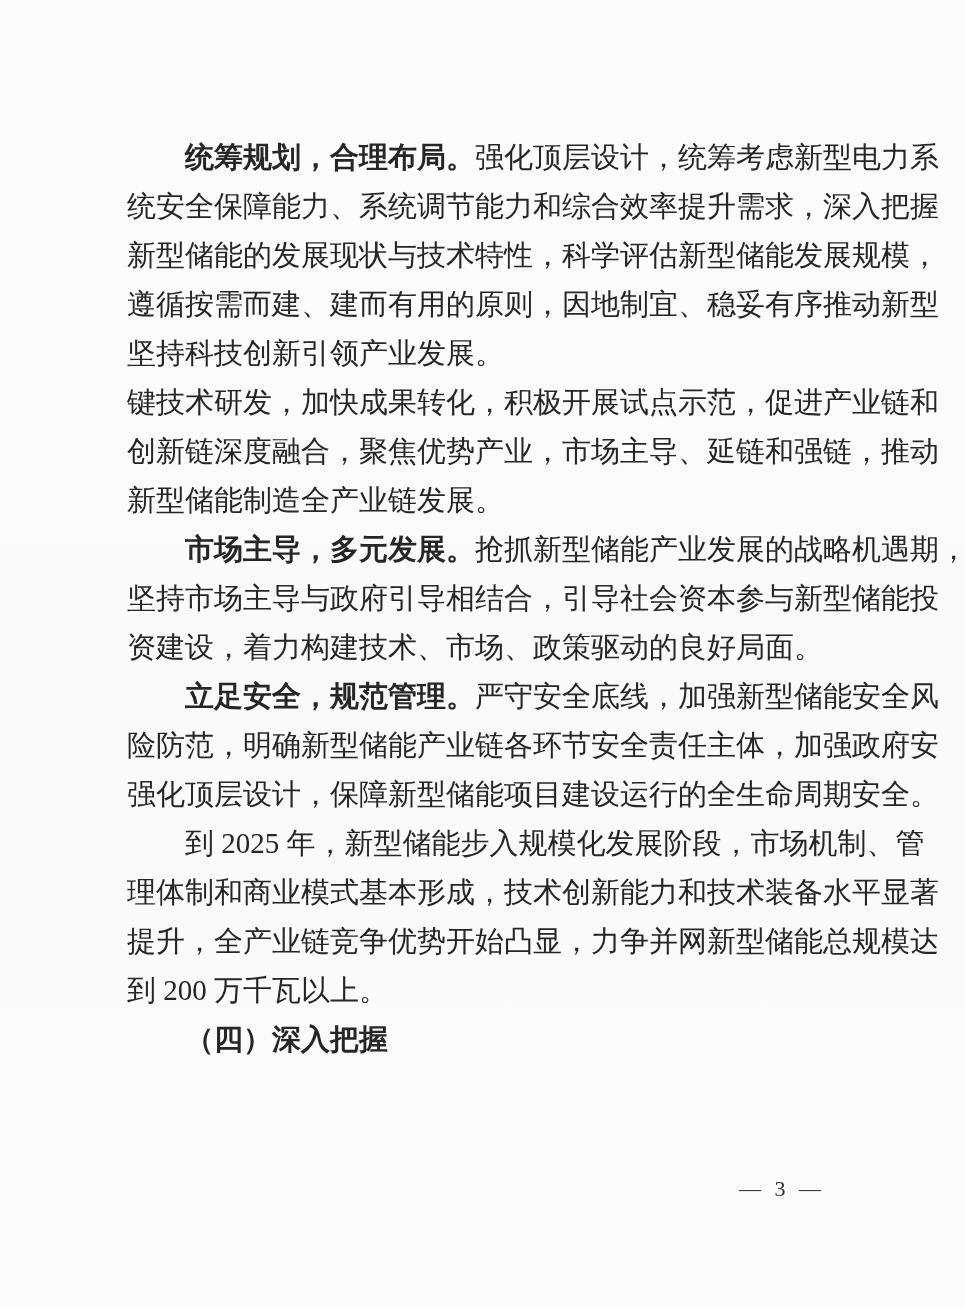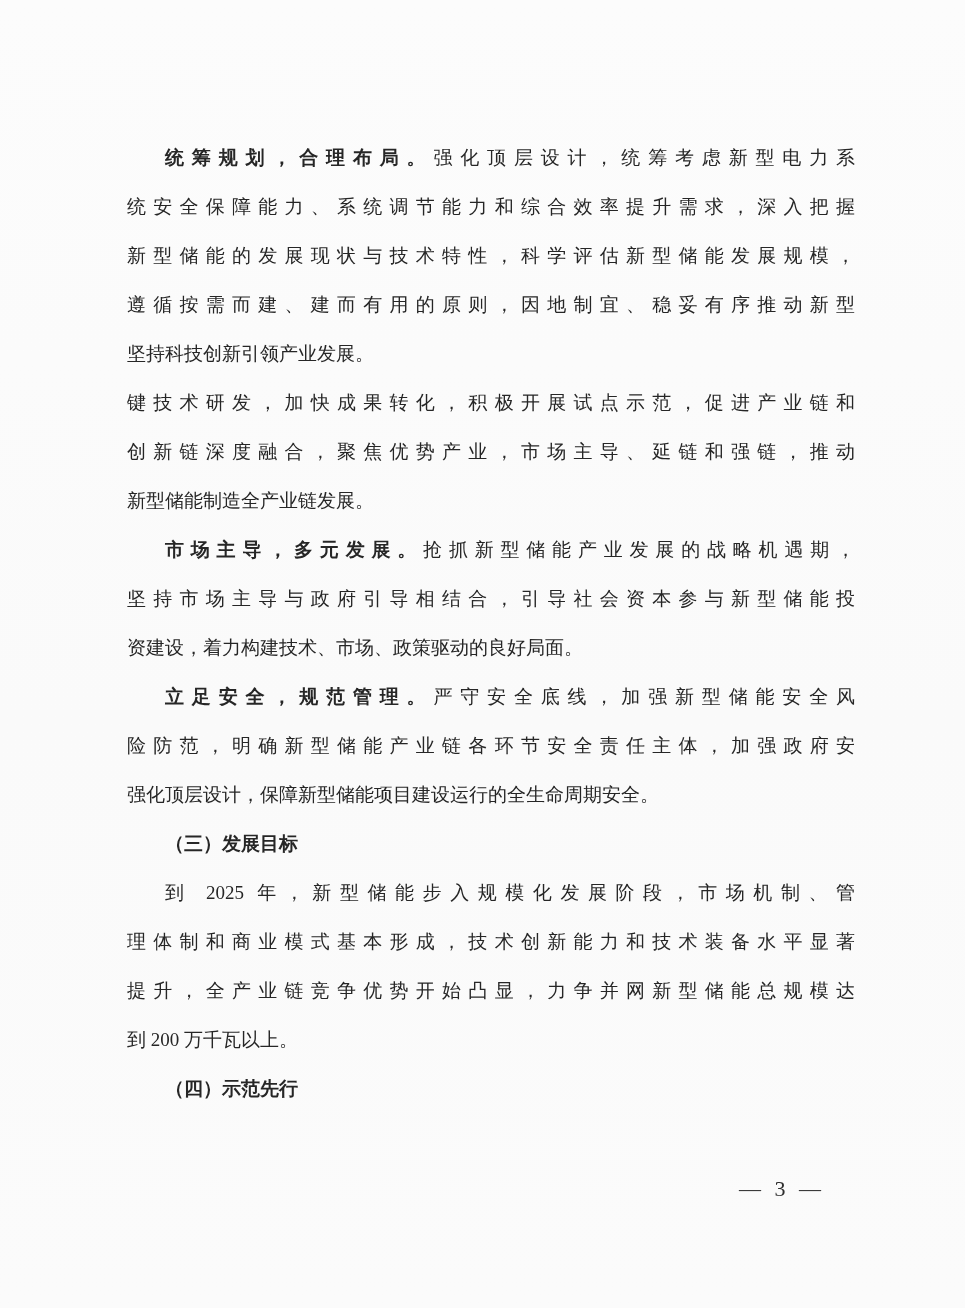--- a/index.html
+++ b/index.html
@@ -18,21 +18,21 @@
     position: absolute;
     inset: 0;
     background: linear-gradient(180deg, #fcfcfc 0%, #fafafa 55%, #fbfbfb 100%);
   }
   .doc-body {
     position: absolute;
     left: 127px;
     top: 133px;
     width: 728px;
     color: #262626;
-    font-size: 19px;
+    font-size: 29px;
     line-height: 49px;
     text-align: justify;
   }
   .line {
     text-align: justify;
     text-align-last: justify;
     white-space: nowrap;
     height: 49px;
   }
   .line.last,
@@ -67,21 +67,20 @@
       <div class="line last">坚持科技创新引领产业发展。</div>
       <div class="line">键技术研发，加快成果转化，积极开展试点示范，促进产业链和</div>
       <div class="line">创新链深度融合，聚焦优势产业，市场主导、延链和强链，推动</div>
       <div class="line last">新型储能制造全产业链发展。</div>
       <div class="line first"><span class="lead">市场主导，多元发展。</span><span>抢抓新型储能产业发展的战略机遇期，</span></div>
       <div class="line">坚持市场主导与政府引导相结合，引导社会资本参与新型储能投</div>
       <div class="line last">资建设，着力构建技术、市场、政策驱动的良好局面。</div>
       <div class="line first"><span class="lead">立足安全，规范管理。</span><span>严守安全底线，加强新型储能安全风</span></div>
       <div class="line">险防范，明确新型储能产业链各环节安全责任主体，加强政府安</div>
       <div class="line last">强化顶层设计，保障新型储能项目建设运行的全生命周期安全。</div>
-      <div class="line heading first">（三）发展目标</div>
       <div class="line first">到 2025 年，新型储能步入规模化发展阶段，市场机制、管</div>
       <div class="line">理体制和商业模式基本形成，技术创新能力和技术装备水平显著</div>
       <div class="line">提升，全产业链竞争优势开始凸显，力争并网新型储能总规模达</div>
       <div class="line last">到 200 万千瓦以上。</div>
-      <div class="line heading first">（四）示范先行</div>
+      <div class="line heading first">（四）深入把握</div>
     </div>
   <div class="page-number">— 3 —</div>
 </div>
 
 </body></html>

